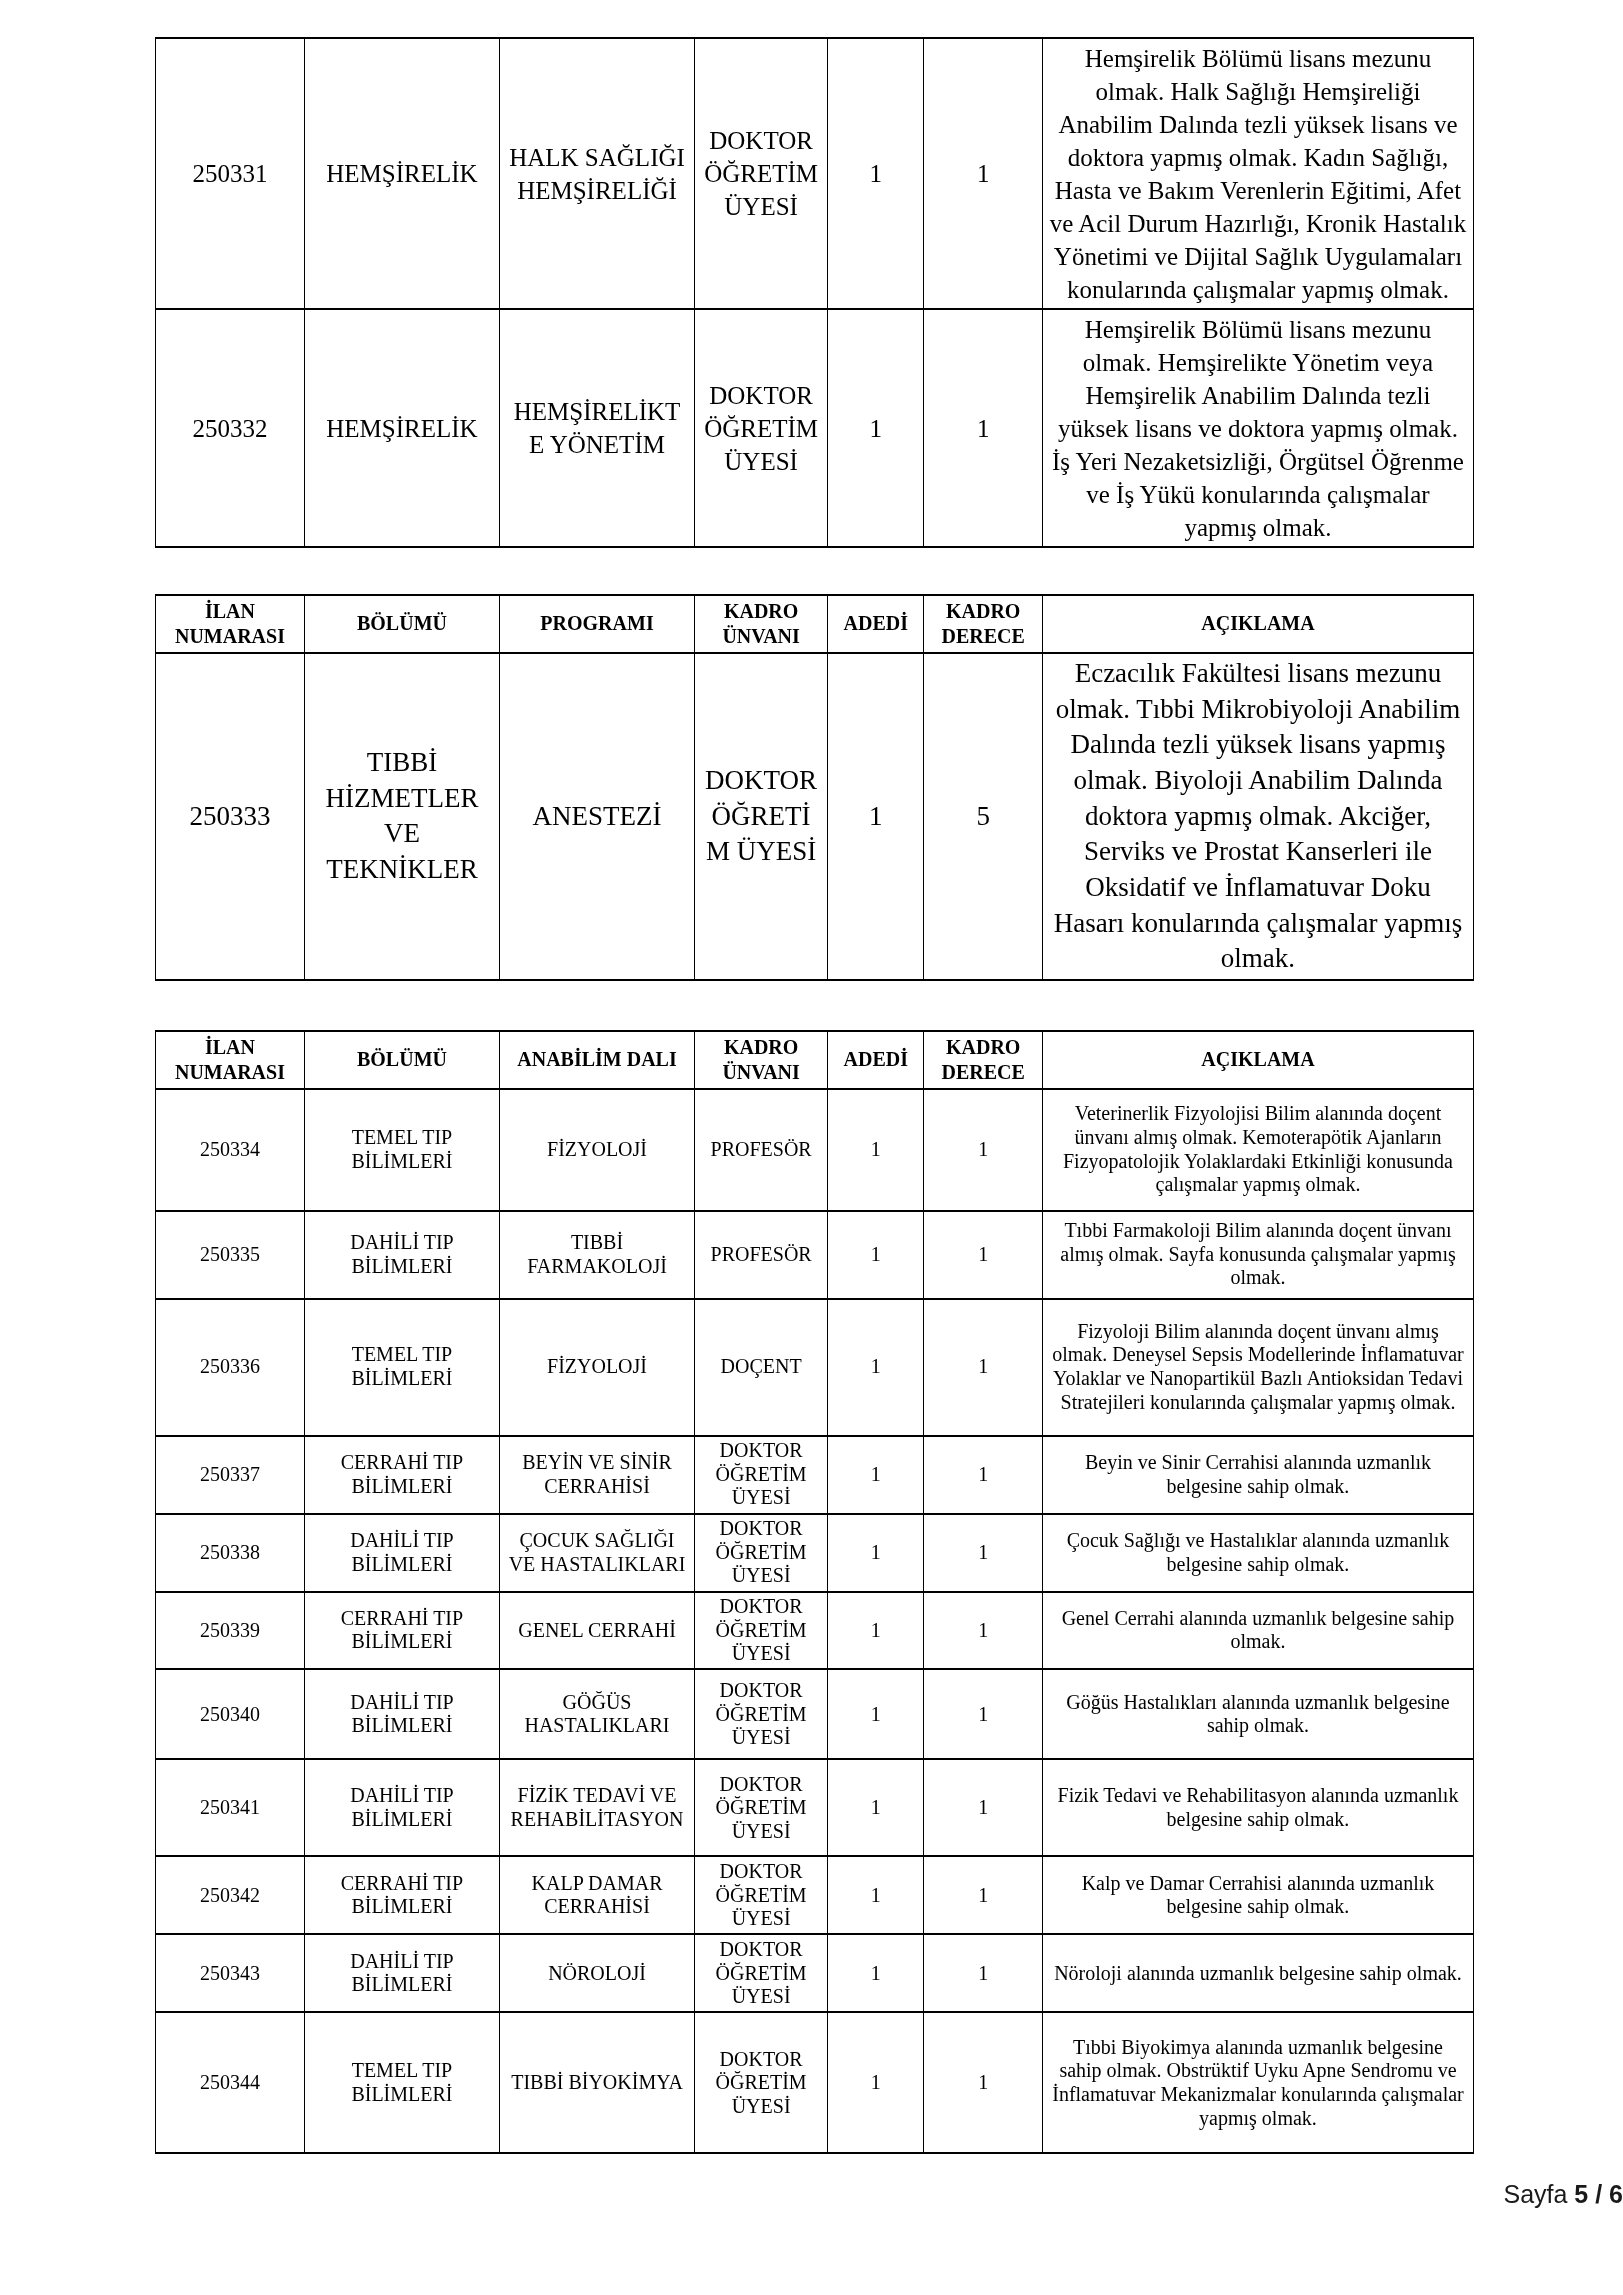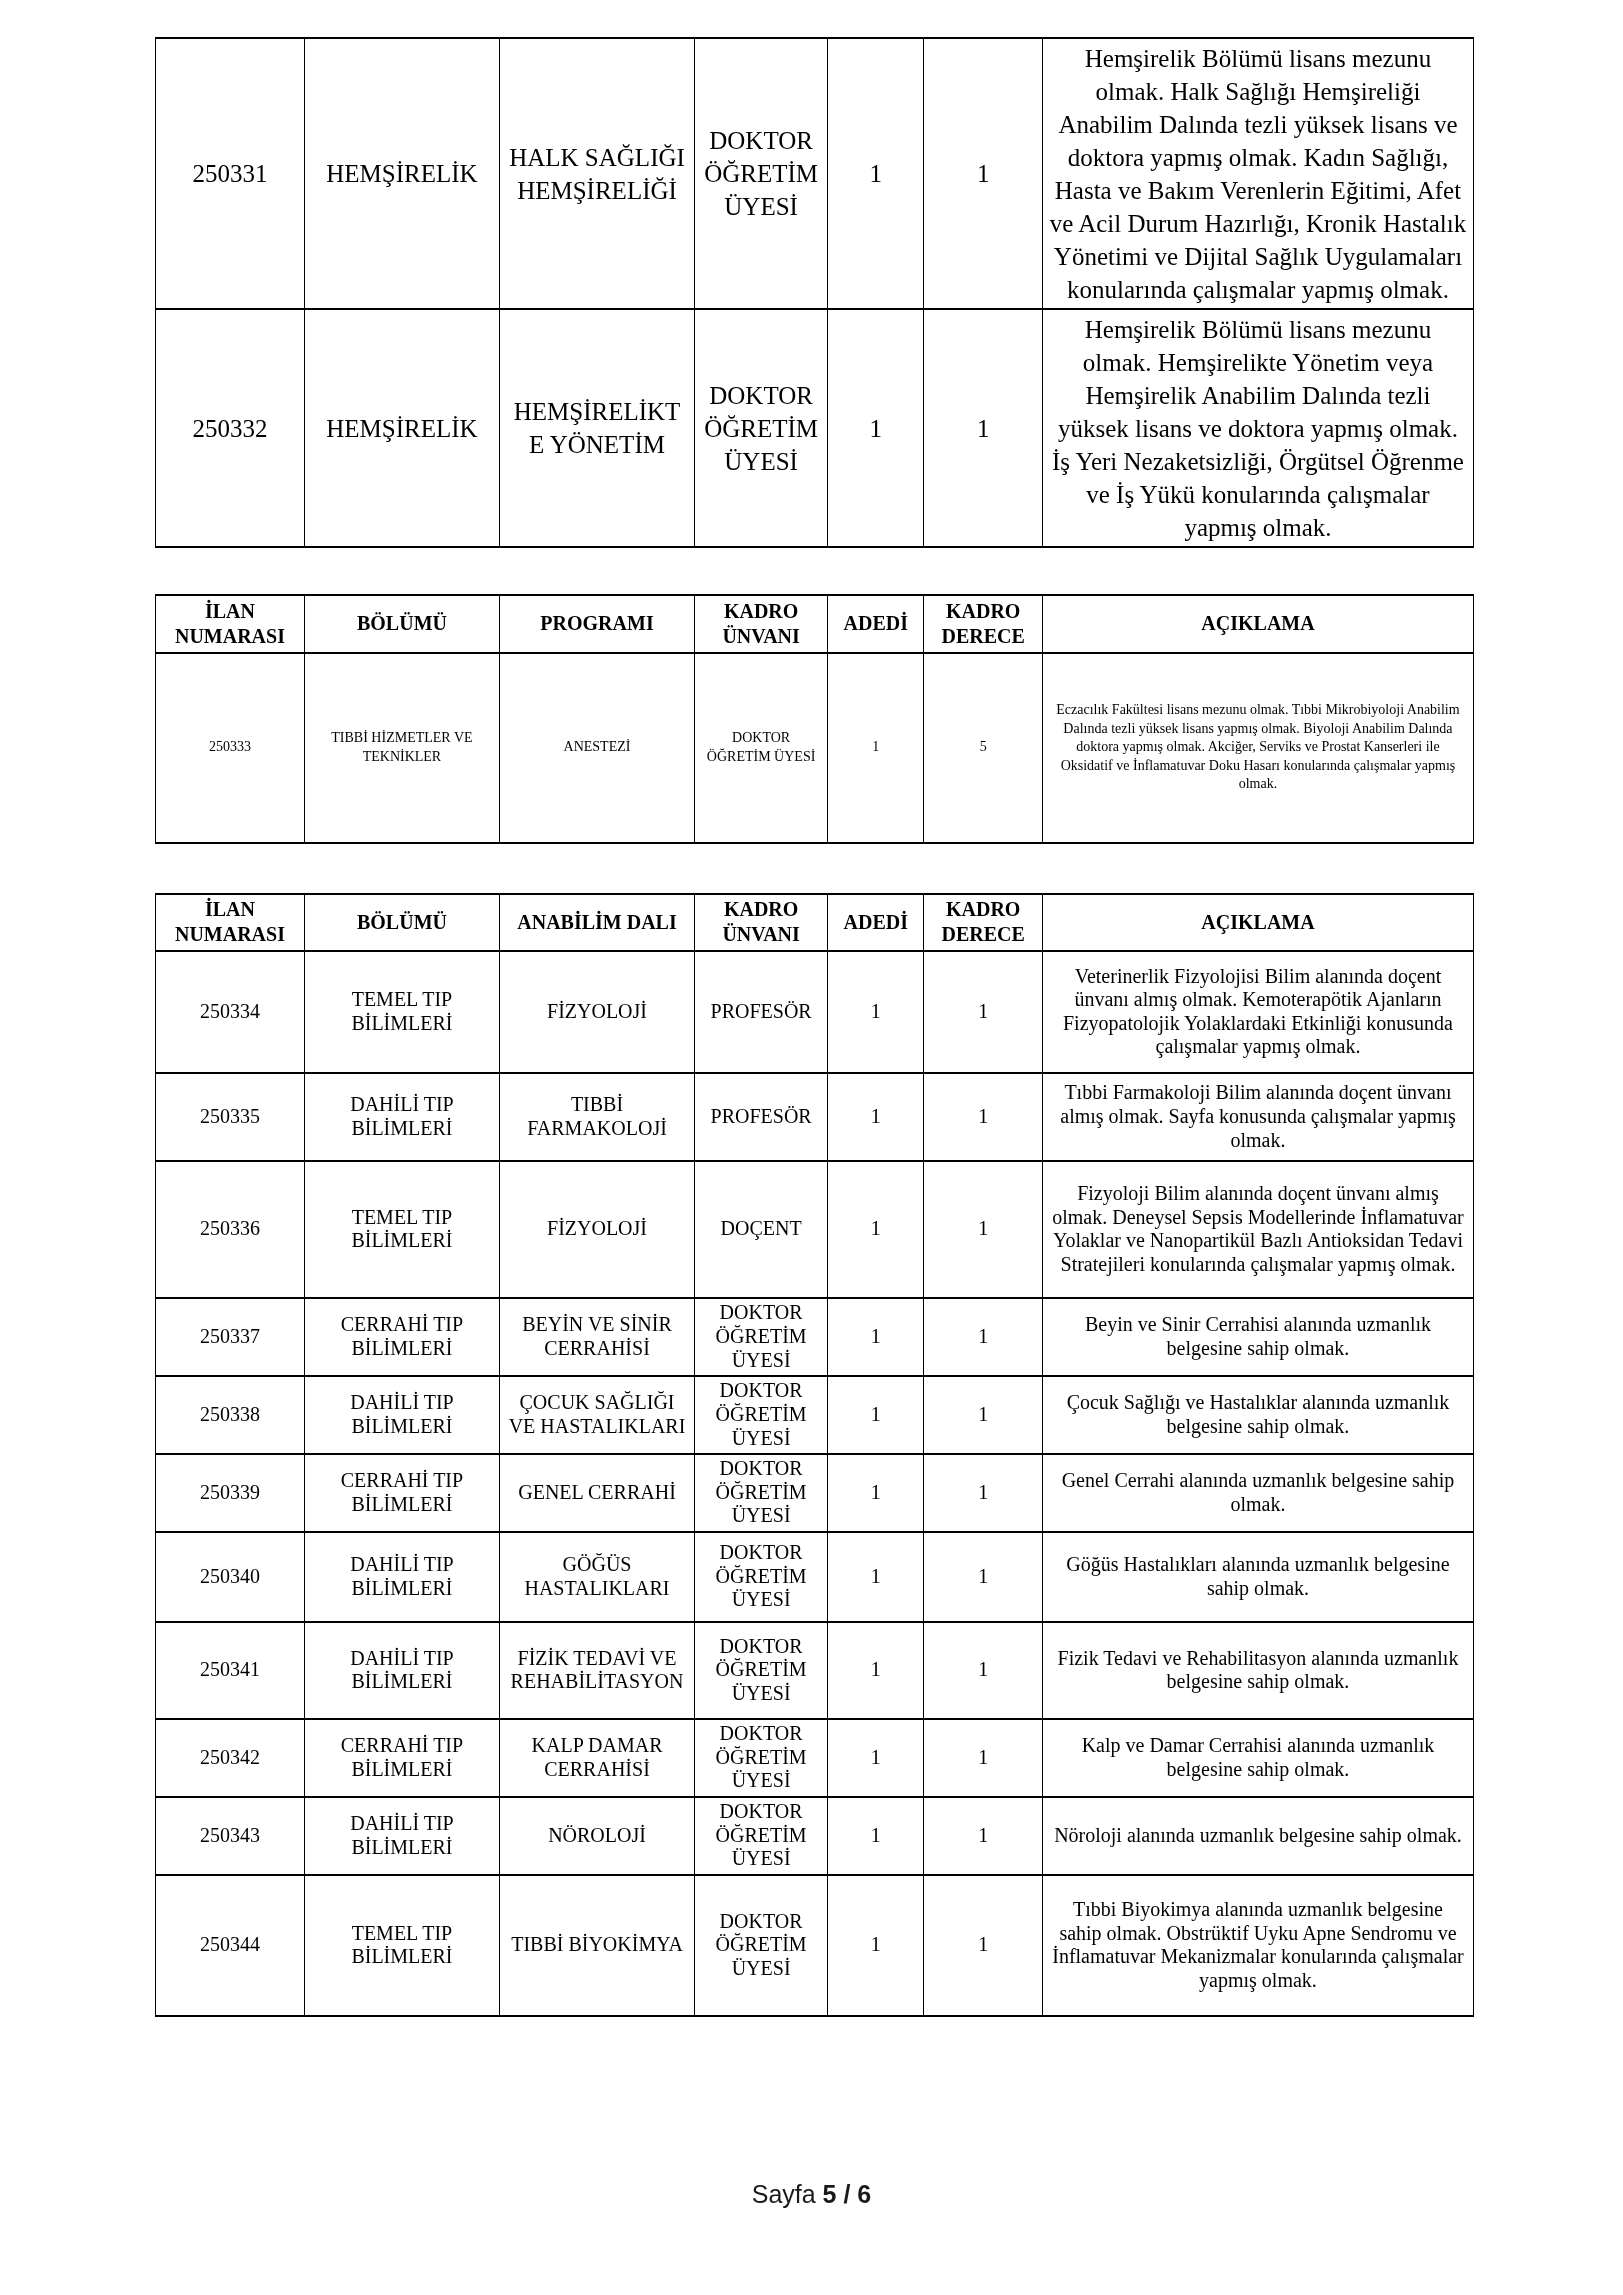--- a/index.html
+++ b/index.html
@@ -39,30 +39,30 @@
     height: 37px;
     line-height: 1.2;
   }
   th.header-cell {
     font-weight: bold;
     font-size: 20px;
     line-height: 1.25;
     height: 47px;
   }
   .t1 td.data-cell { font-size: 25px; line-height: 1.32; }
-  .t2 td.data-cell { font-size: 14px; line-height: 1.32; border-radius: 30px; }
+  .t2 td.data-cell { font-size: 27px; line-height: 1.32; border-radius: 30px; }
   .t3 td.data-cell { font-size: 20px; line-height: 1.18; }
   .gap-a { height: 46px; }
   .gap-b { height: 49px; }
   .footer {
     position: absolute;
     bottom: 86px;
     left: 0;
     width: 100%;
-    text-align: center;
+    text-align: right;
     font-family: "Liberation Sans", "DejaVu Sans", sans-serif;
     font-size: 25px;
     color: #1a1a1a;
   }
   .footer .page-num { font-weight: bold; }
 </style>
 </head>
 <body>
 
 <div class="page">

